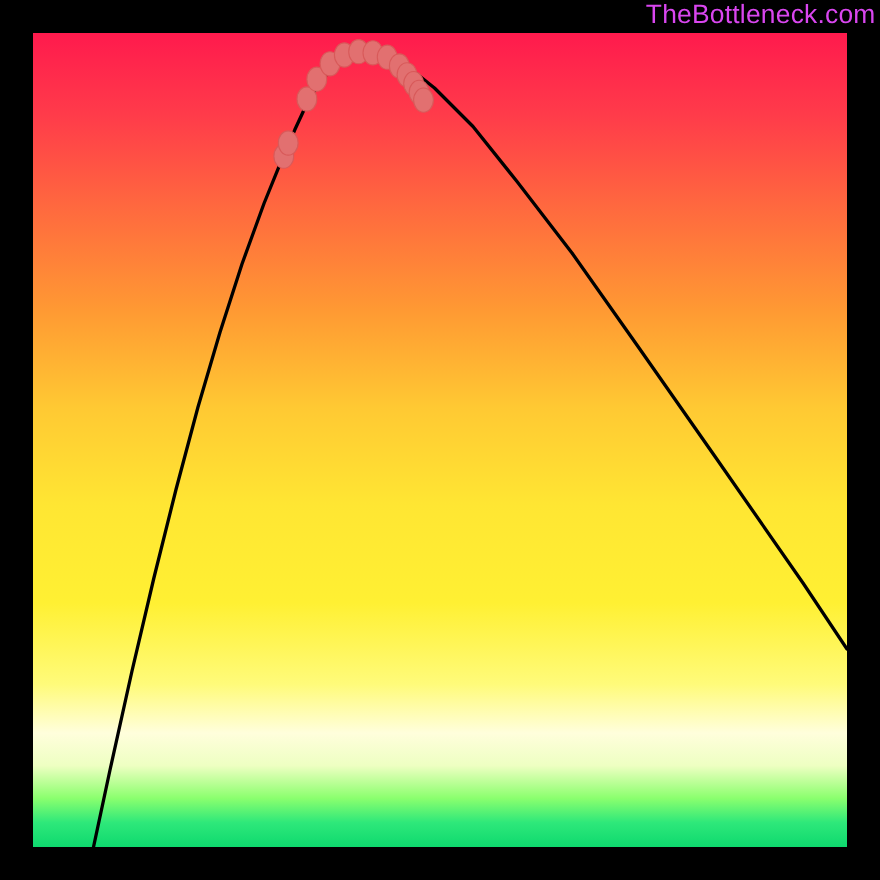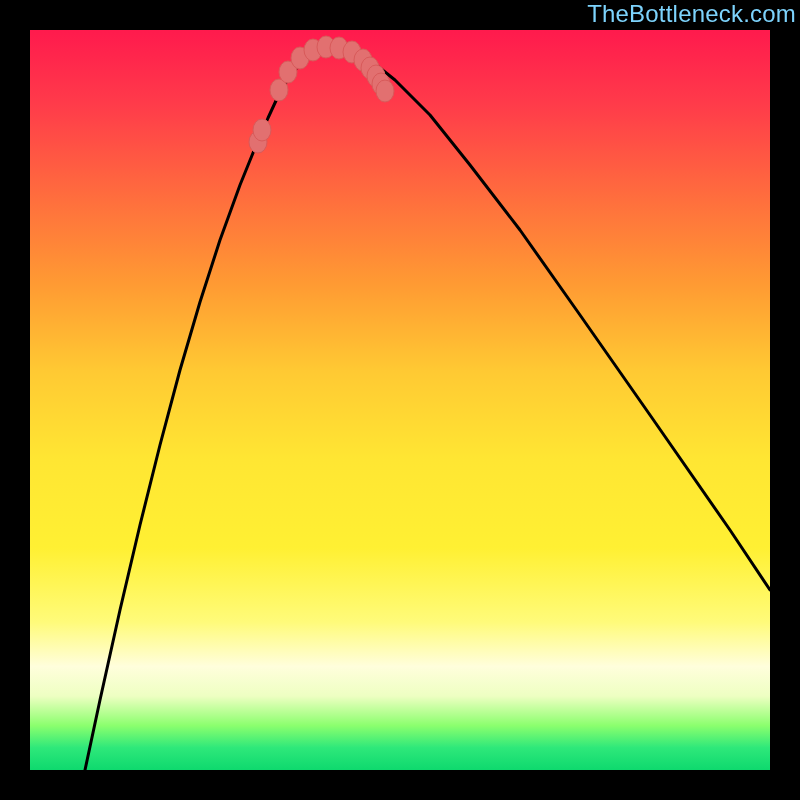--- a/index.html
+++ b/index.html
@@ -39,21 +39,21 @@
       #eeffc2 90%,
       #8bff6e 94%,
       #2ee87a 97%,
       #0ed96e 100%
     );
   }
   .watermark {
     position: absolute;
     top: 0px;
     right: 4px;
-    color: #7dd3fc;
+    color: #d946ef;
     font-size: 24px;
     font-weight: 500;
     letter-spacing: 0.2px;
     z-index: 5;
   }
   svg {
     position: absolute;
     left: 0;
     top: 0;
   }

